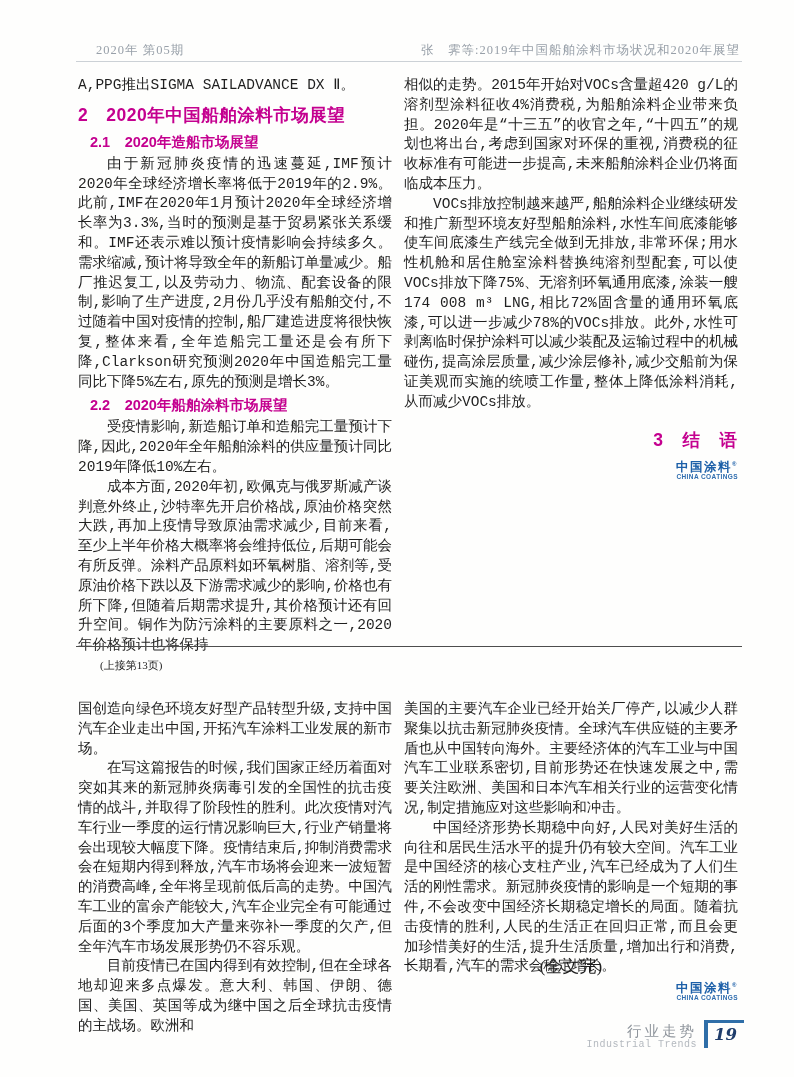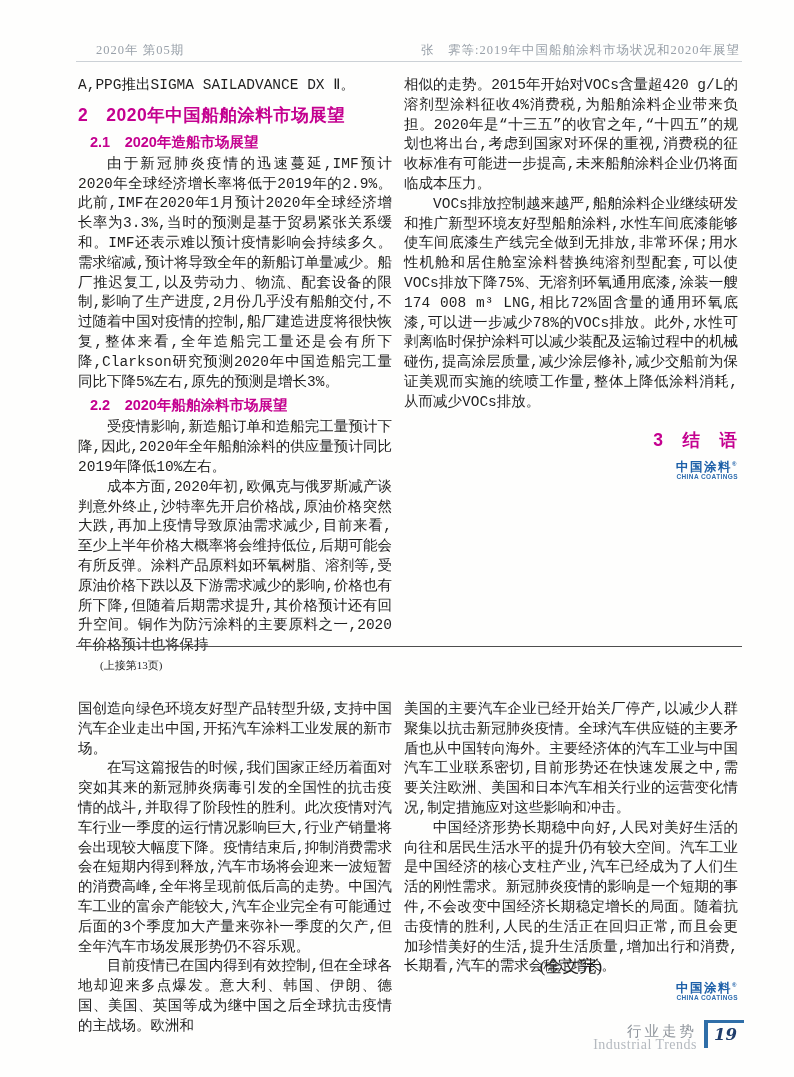--- a/index.html
+++ b/index.html
@@ -78,22 +78,22 @@
   .footer{
     position:absolute;top:1020px;right:50px;
     display:flex;align-items:flex-start;
   }
   .footer-labels{text-align:right;margin-top:3px;}
   .footer-cn{
     font-family:"Liberation Sans", sans-serif;
     font-size:14.5px;color:#8f959c;letter-spacing:3px;line-height:16px;
   }
   .footer-en{
-    font-family:Liberation Serif, serif;
-    font-size:14px;color:#b4b9bf;letter-spacing:0.5px;line-height:11px;
+    font-family:Liberation Mono, monospace;
+    font-size:10px;color:#b4b9bf;letter-spacing:0.5px;line-height:11px;
   }
   .pageno-box{
     margin-left:7px;width:30px;height:24px;
     border-top:3px solid #2f6ea8;border-left:4px solid #2f6ea8;
     padding:1px 0 0 6px;
     font-family:"DejaVu Serif", serif;font-style:italic;font-weight:bold;
     font-size:16.5px;color:#1f3d6b;line-height:22px;
   }
 </style>
 </head>

